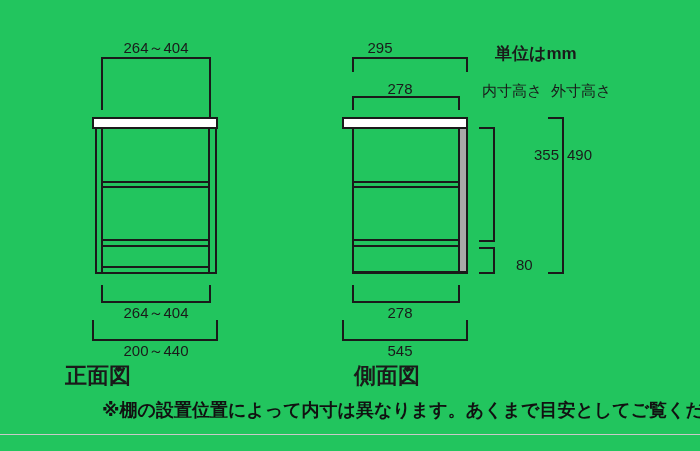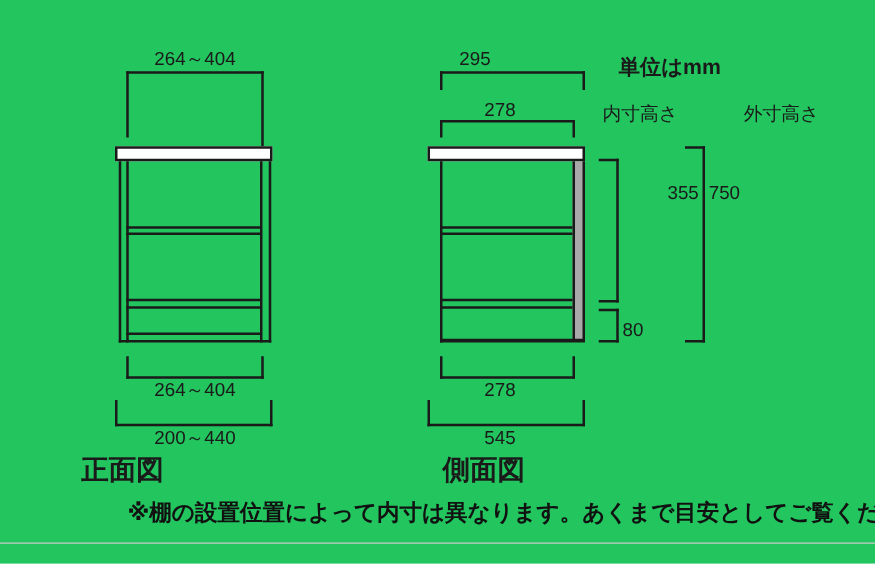--- a/index.html
+++ b/index.html
@@ -95,40 +95,40 @@
     <i class="ln" style="left:352px; top:271px; width:116px; height:3px;"></i>
 
     <i class="ln" style="left:479px; top:127px; width:16px; height:2px;"></i>
     <i class="ln" style="left:493px; top:127px; width:2px; height:115px;"></i>
     <i class="ln" style="left:479px; top:240px; width:16px; height:2px;"></i>
     <div class="dim" style="left:498px; top:147px;margin-left:36px;">355</div>
 
     <i class="ln" style="left:479px; top:247px; width:16px; height:2px;"></i>
     <i class="ln" style="left:493px; top:247px; width:2px; height:27px;"></i>
     <i class="ln" style="left:479px; top:272px; width:16px; height:2px;"></i>
-    <div class="dim" style="left:498px; top:257px;">80</div>
+    <div class="dim" style="left:516px; top:257px;">80</div>
 
     <i class="ln" style="left:548px; top:117px; width:16px; height:2px;"></i>
     <i class="ln" style="left:562px; top:117px; width:2px; height:157px;"></i>
     <i class="ln" style="left:548px; top:272px; width:16px; height:2px;"></i>
-    <div class="dim" style="left:567px; top:147px;">750</div>
+    <div class="dim" style="left:567px; top:147px;">490</div>
 
     <i class="ln" style="left:352px; top:285px; width:2px; height:18px;"></i>
     <i class="ln" style="left:458px; top:285px; width:2px; height:18px;"></i>
     <i class="ln" style="left:352px; top:301px; width:108px; height:2px;"></i>
     <div class="dim center" style="left:340px; top:305px;">278</div>
 
     <i class="ln" style="left:342px; top:320px; width:2px; height:21px;"></i>
     <i class="ln" style="left:466px; top:320px; width:2px; height:21px;"></i>
     <i class="ln" style="left:342px; top:339px; width:126px; height:2px;"></i>
     <div class="dim center" style="left:340px; top:343px;">545</div>
 
     <div class="view-label" style="left:354px; top:361px;">側面図</div>
   </div>
 
   <div class="unit" style="left:495px; top:42px;">単位はmm</div>
   <div class="hlabel" style="left:482px; top:82px;">内寸高さ</div>
-  <div class="hlabel" style="left:551px; top:82px;margin-left:44px;">外寸高さ</div>
+  <div class="hlabel" style="left:551px; top:82px;">外寸高さ</div>
 
   <div class="footnote" style="left:102px; top:398px;">※棚の設置位置によって内寸は異なります。あくまで目安としてご覧ください</div>
   <i class="rule" style="left:0px; top:434px; width:700px; height:1px;"></i>
 
 </div>
 
 </body></html>

